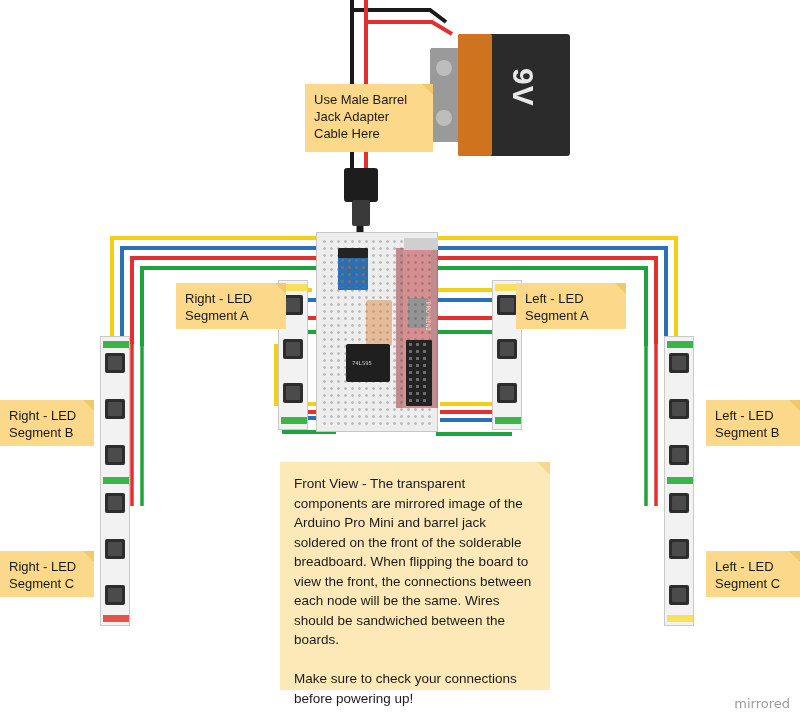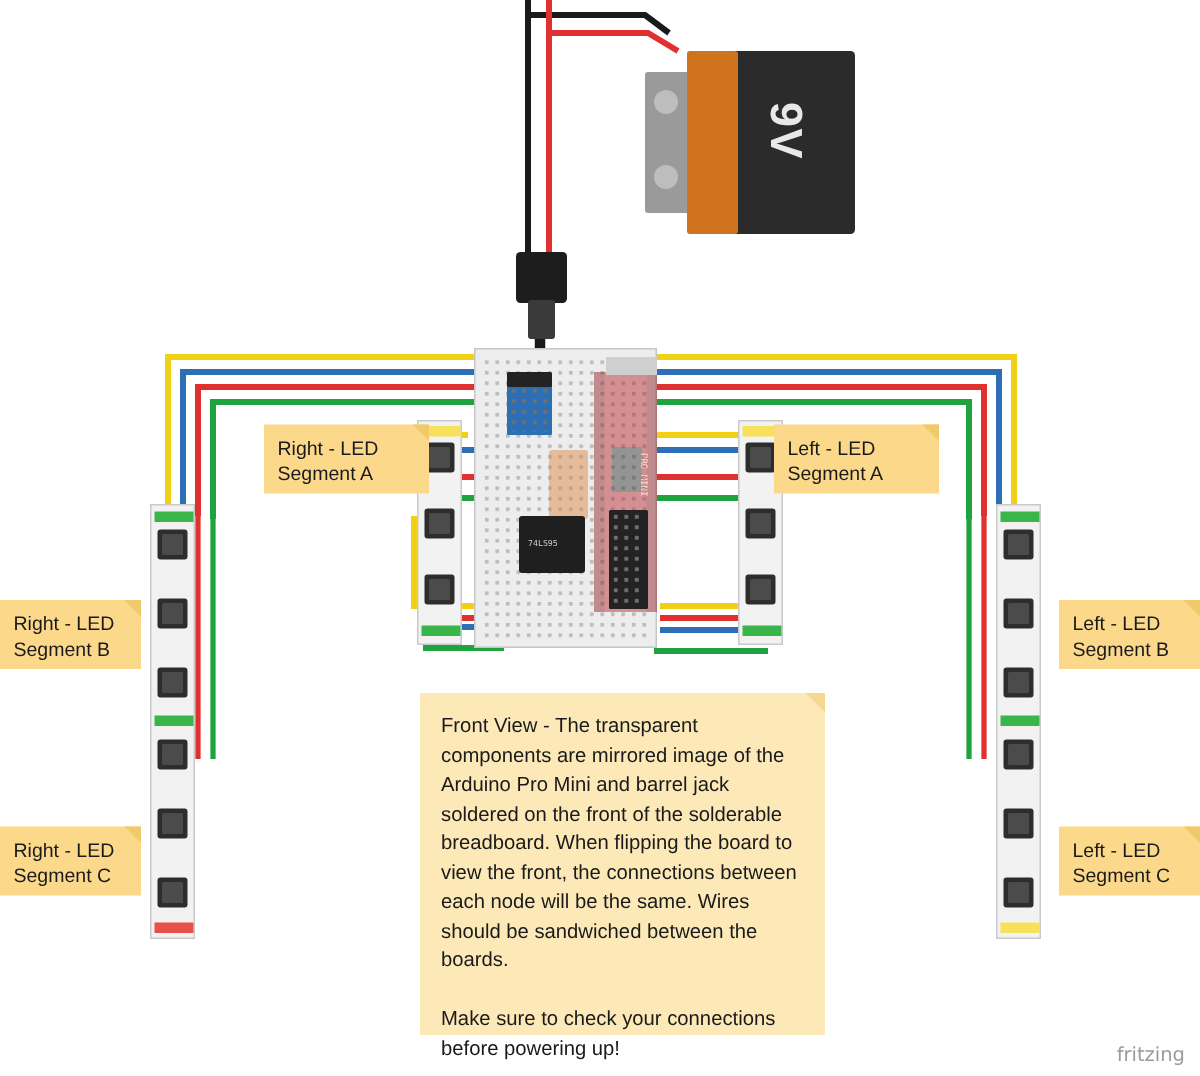--- a/index.html
+++ b/index.html
@@ -349,20 +349,23 @@
     <div class="led" style="top:16px;"></div>
     <div class="led" style="top:62px;"></div>
     <div class="led" style="top:108px;"></div>
     <div class="pad-row pad-green" style="top:140px;"></div>
     <div class="led" style="top:156px;"></div>
     <div class="led" style="top:202px;"></div>
     <div class="led" style="top:248px;"></div>
     <div class="pad-row pad-yellow" style="top:278px;"></div>
   </div>
 
+  <div class="note" style="left:305px; top:84px; width:128px; height:68px;">Use Male Barrel
+Jack Adapter
+Cable Here<span class="fold"></span></div>
 
   <div class="note" style="left:176px; top:283px; width:110px; height:46px;">Right - LED
 Segment A<span class="fold"></span></div>
 
   <div class="note" style="left:0px; top:400px; width:94px; height:46px;">Right - LED
 Segment B<span class="fold"></span></div>
 
   <div class="note" style="left:0px; top:551px; width:94px; height:46px;">Right - LED
 Segment C<span class="fold"></span></div>
 
@@ -372,15 +375,15 @@
   <div class="note" style="left:706px; top:400px; width:94px; height:46px;">Left - LED
 Segment B<span class="fold"></span></div>
 
   <div class="note" style="left:706px; top:551px; width:94px; height:46px;">Left - LED
 Segment C<span class="fold"></span></div>
 
   <div class="note note-big" style="left:280px; top:462px; width:270px; height:228px;">Front View - The transparent components are mirrored image of the Arduino Pro Mini and barrel jack soldered on the front of the solderable breadboard. When flipping the board to view the front, the connections between each node will be the same. Wires should be sandwiched between the boards.
 
 Make sure to check your connections before powering up!<span class="fold"></span></div>
 
-  <div class="fritzing">fritzing</div>
+  <div class="fritzing">mirrored</div>
 
 </div>
 
 </body></html>

